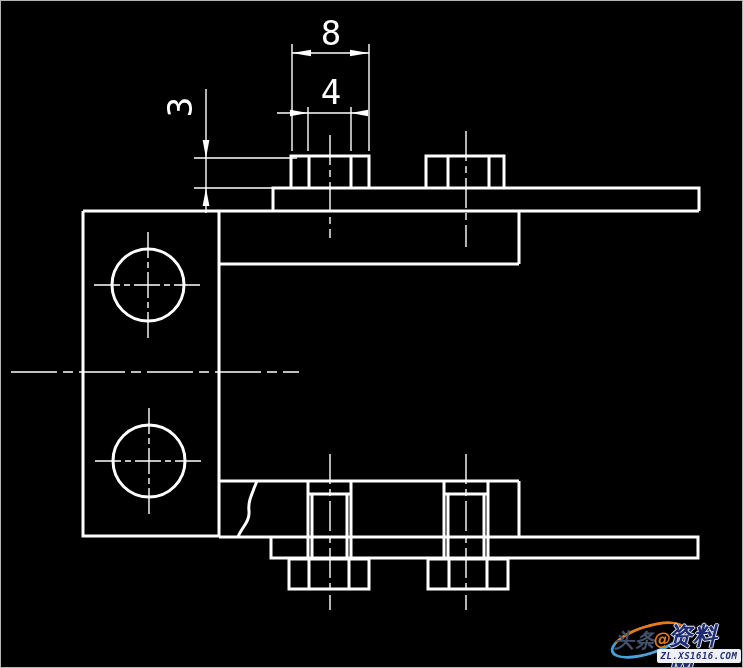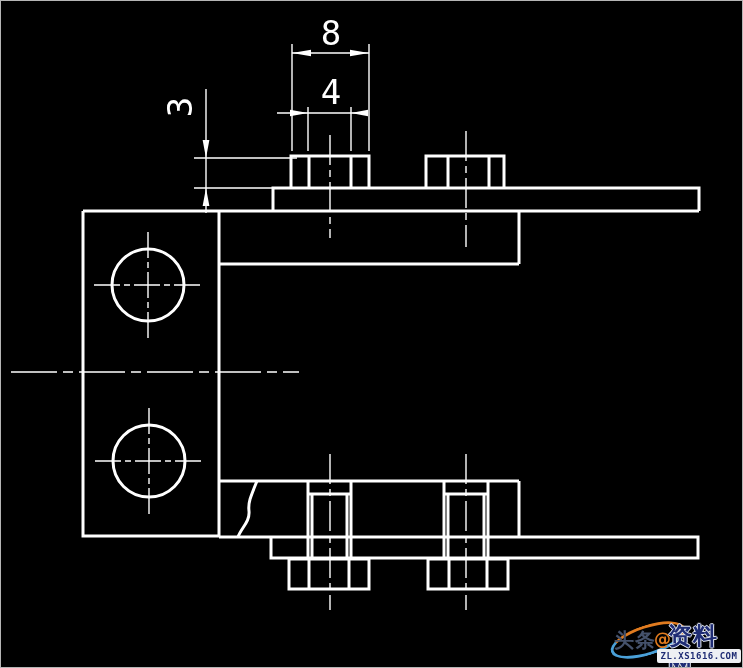--- a/index.html
+++ b/index.html
@@ -11,21 +11,21 @@
     box-sizing:border-box;
     overflow:hidden;
     font-family:"DejaVu Sans","Liberation Sans",sans-serif;
   }
   svg text{
     font-family:"DejaVu Sans Mono","Liberation Mono",monospace;
     fill:#ffffff;
   }
   
   .wm{
-    position:absolute;left:604px;top:617px;width:136px;height:48px;
+    position:absolute;left:604px;top:617px;width:136px;height:48px;font-style:italic;
   }
   .wm-ellipse{
     position:absolute;left:4px;top:7px;width:78px;height:30px;
     border:3px solid;
     border-top-color:#e07b1f;border-right-color:#e07b1f;
     border-bottom-color:#4aa0d8;border-left-color:#4aa0d8;
     border-radius:50%;
     transform:rotate(-18deg);
     box-sizing:border-box;
   }

